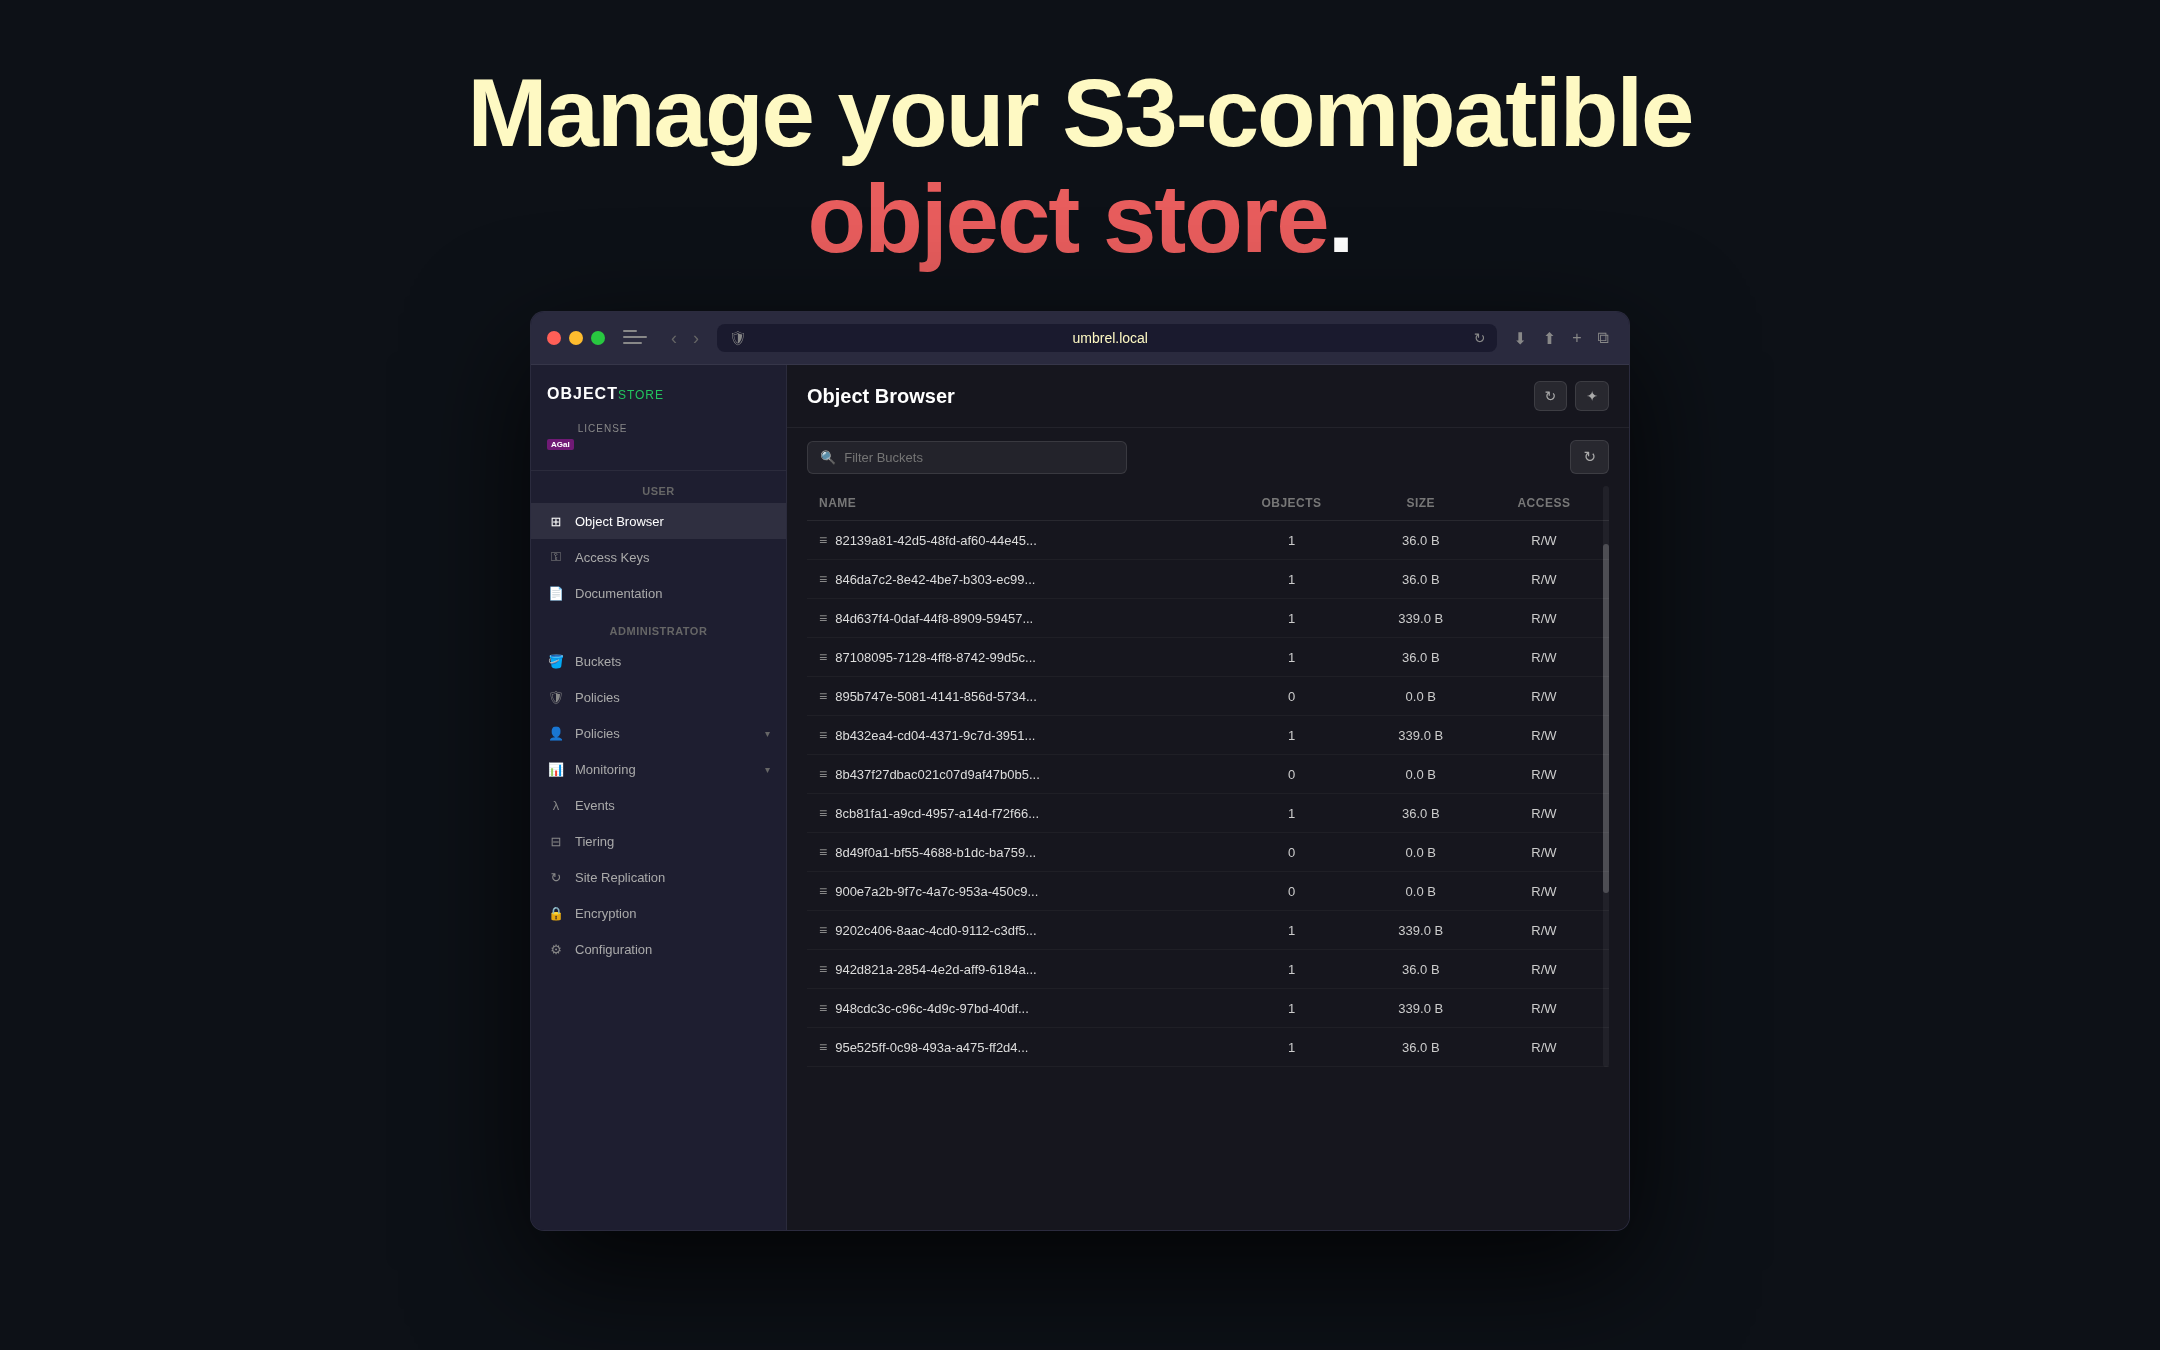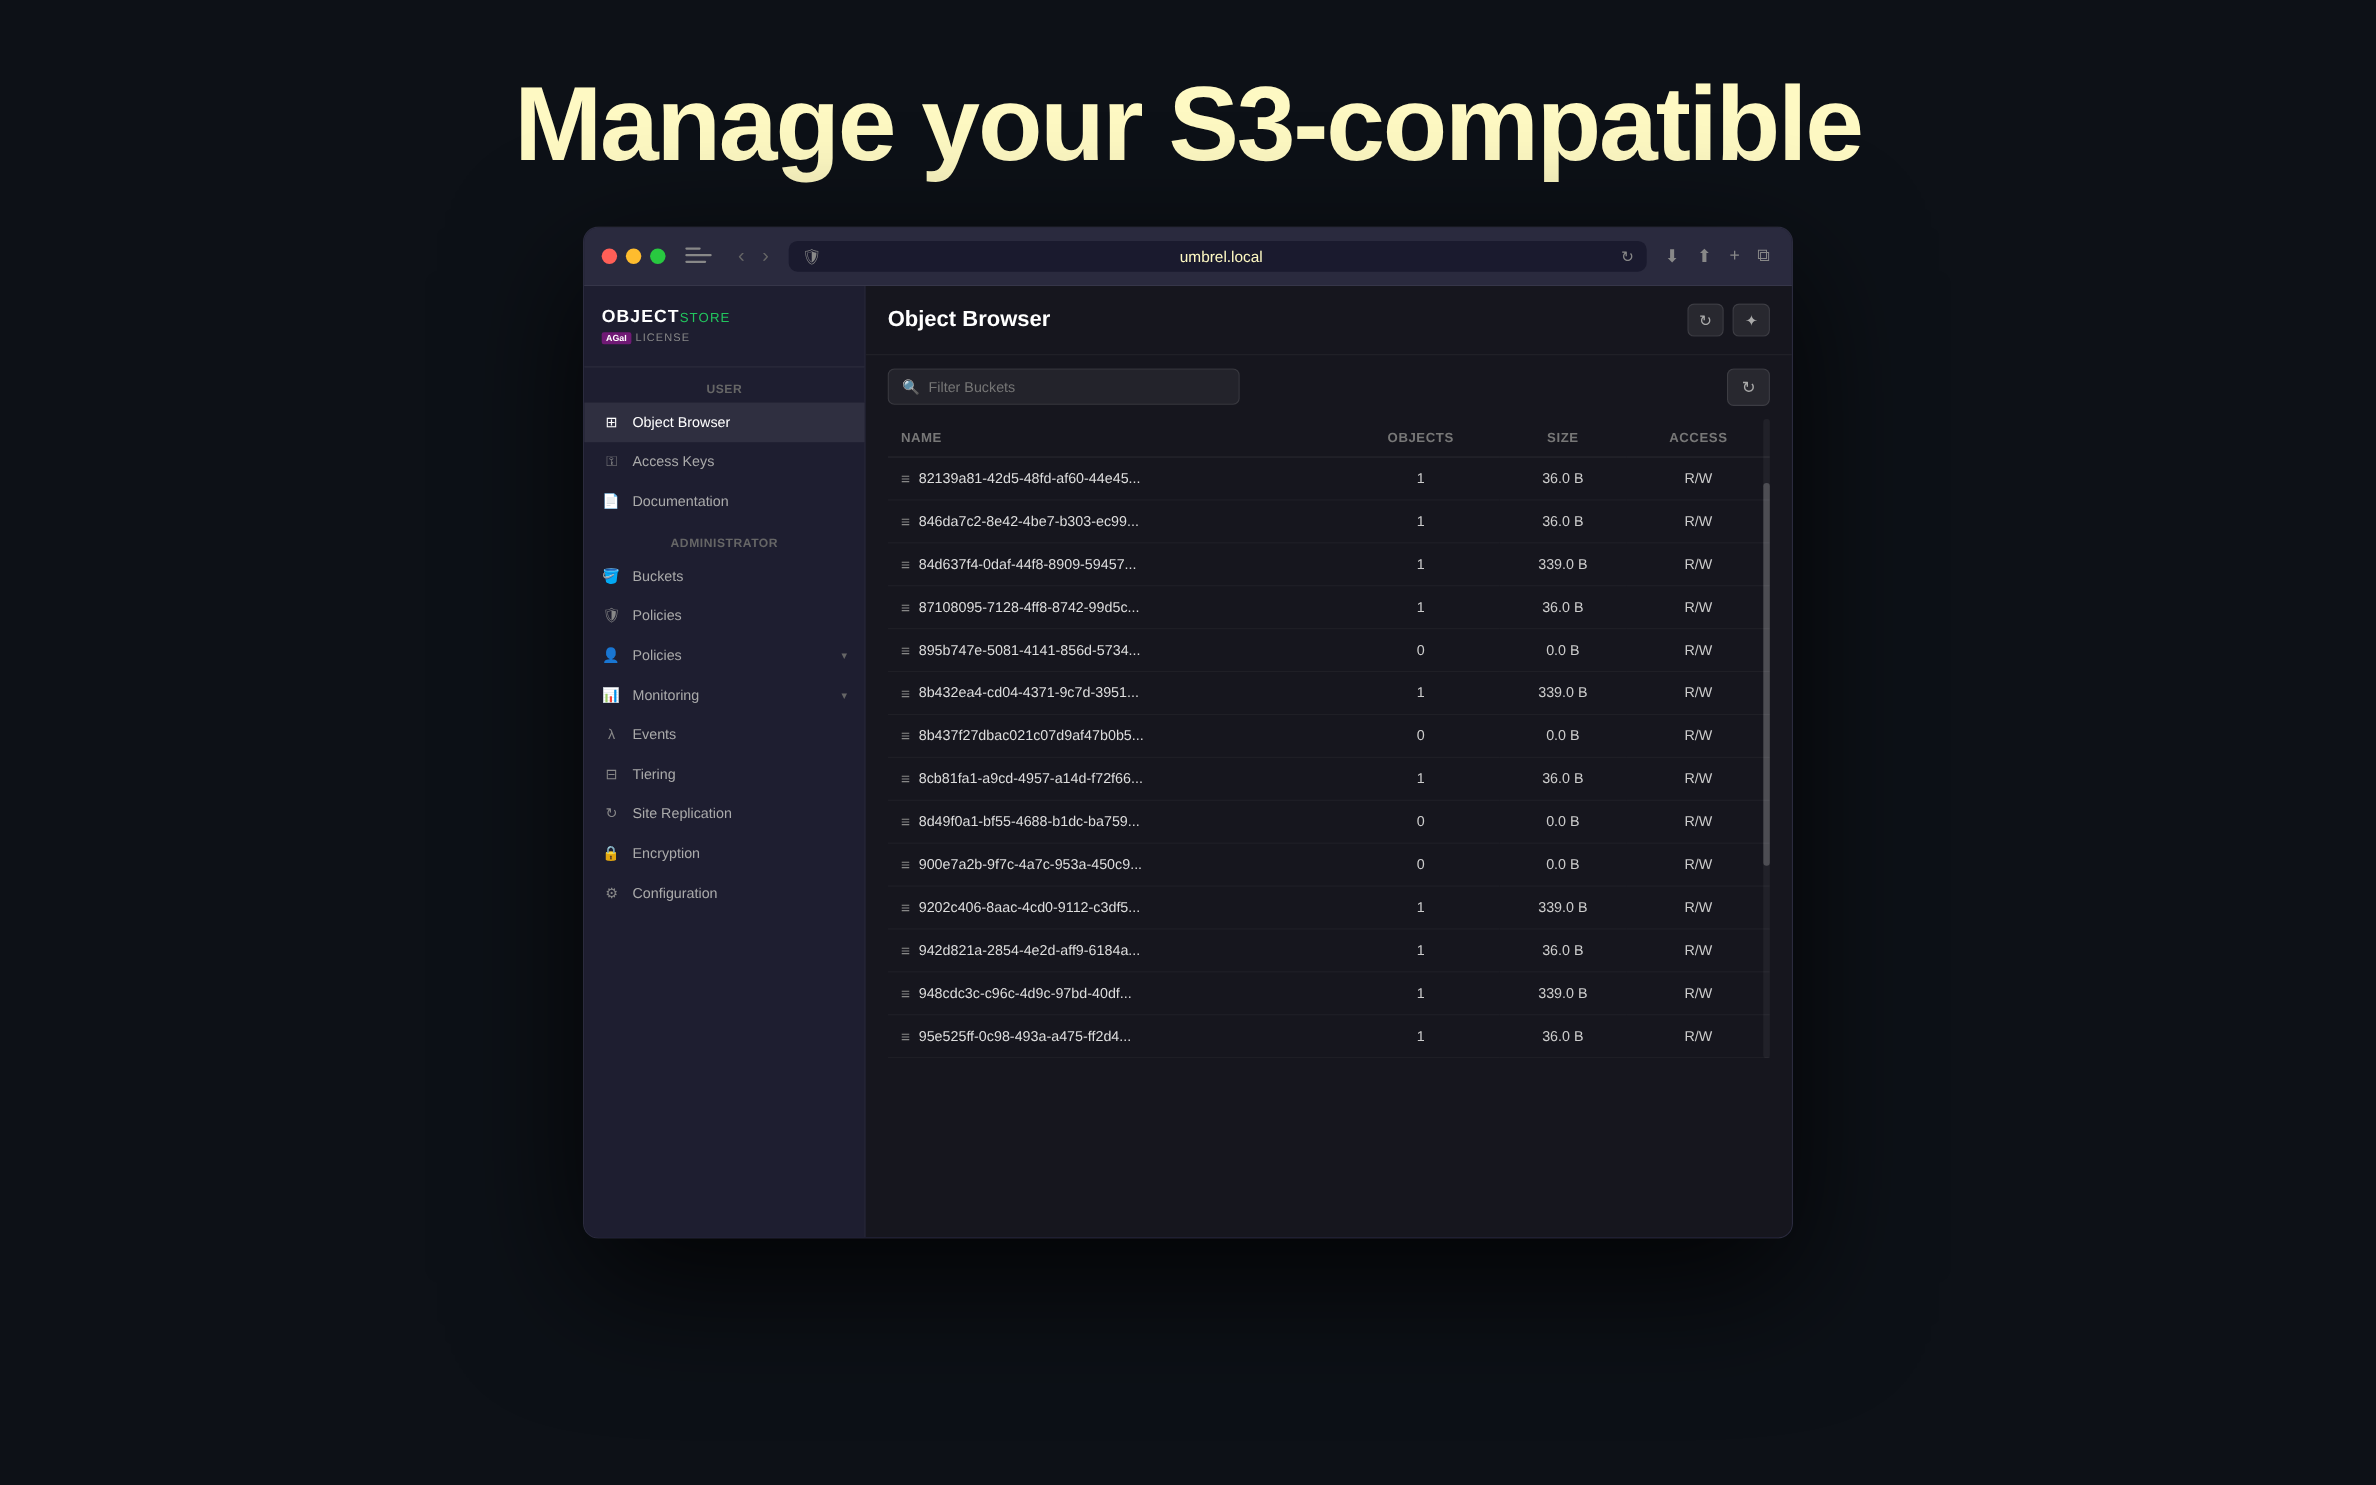--- a/index.html
+++ b/index.html
@@ -203,20 +203,21 @@
       gap: 4px;
       margin-top: 4px;
     }
     .logo-badge-icon {
       background: #701a75;
       color: white;
       font-size: 8px;
       font-weight: 700;
       padding: 1px 4px;
       border-radius: 2px;
+      margin-top: 32px;
     }
     .logo-license {
       font-size: 10px;
       color: #888;
       letter-spacing: 1px;
     }
 
     .nav-section-label {
       font-size: 11px;
       font-weight: 600;
@@ -413,20 +414,23 @@
     .table-container {
       position: relative;
       overflow: hidden;
     }
   </style>
 </head>
 <body>
 
 <div class="hero">
   <div class="hero-line1">Manage your S3-compatible</div>
+  <div class="hero-line2">
+    <span class="hero-accent">object store</span><span class="hero-dot">.</span>
+  </div>
 </div>
 
 <div class="browser-window">
 
   <div class="browser-chrome">
     <div class="traffic-lights">
       <div class="traffic-light tl-red"></div>
       <div class="traffic-light tl-yellow"></div>
       <div class="traffic-light tl-green"></div>
     </div>

